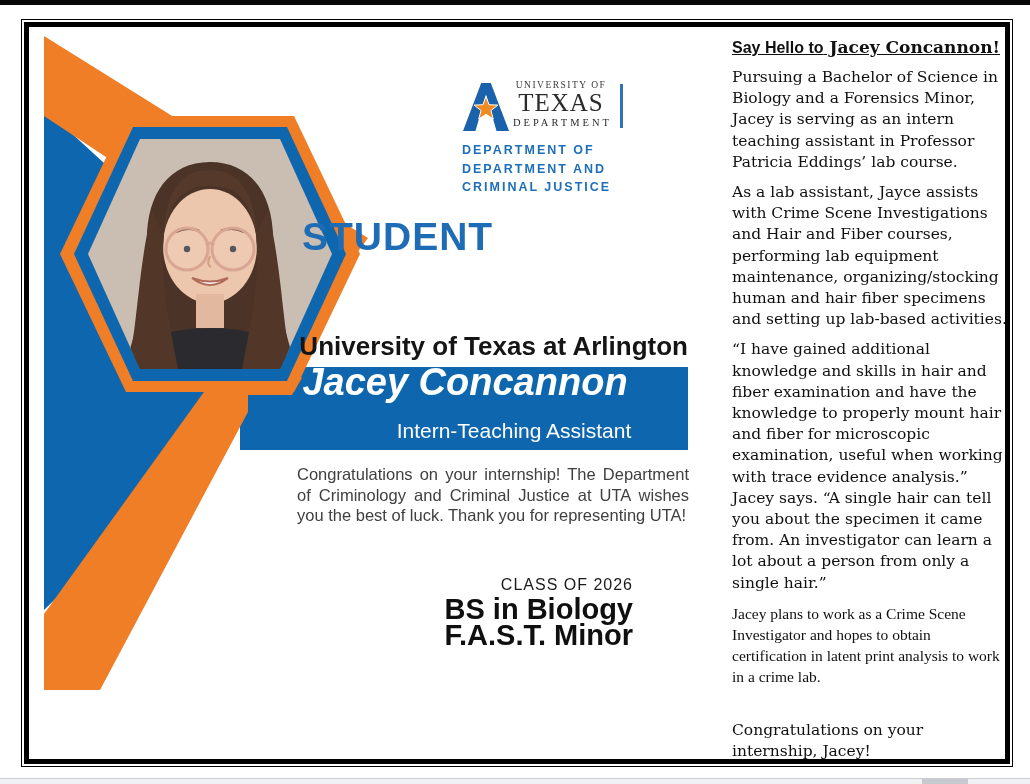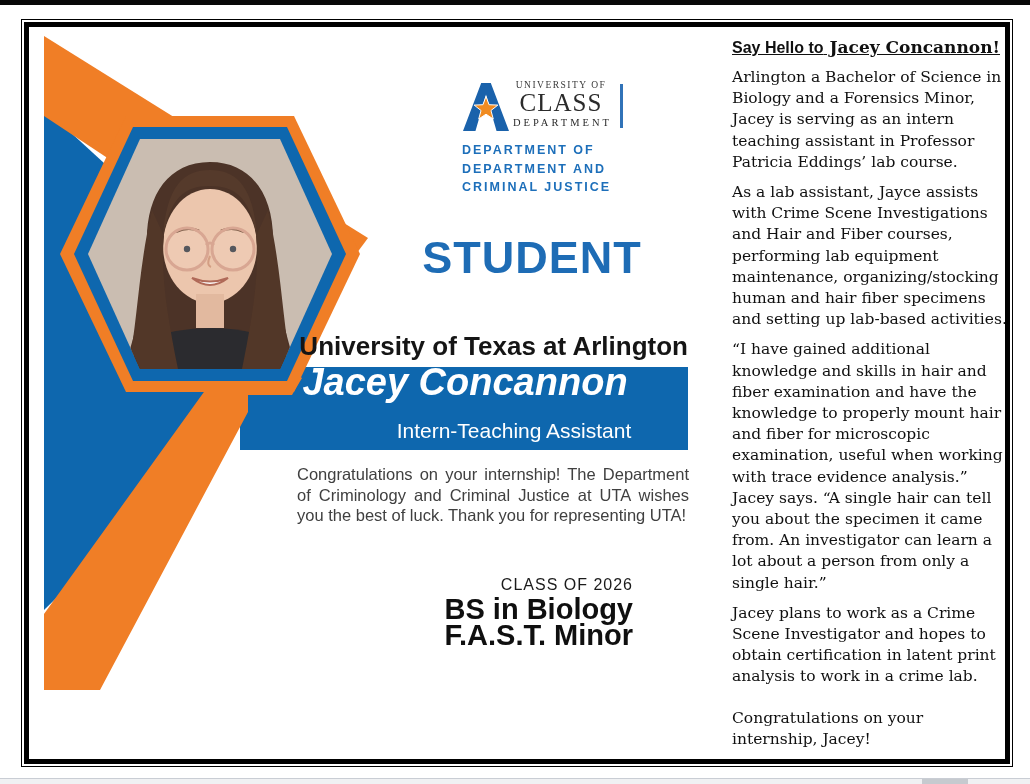--- a/index.html
+++ b/index.html
@@ -19,41 +19,41 @@
   .deco{left:0;top:0;width:1030px;height:784px;z-index:1;}
   
   .logo-a{left:463px;top:82px;z-index:2;}
   .logo-univ{left:513px;top:80px;width:96px;text-align:center;z-index:2;color:#2b2b2b;font-family:"Liberation Serif",serif;}
   .univ-small{font-size:9.5px;letter-spacing:1.5px;color:#3a3a3a;}
   .univ-main{font-size:25px;line-height:26px;letter-spacing:1px;}
   .univ-city{font-size:10.5px;letter-spacing:3px;margin-top:1px;}
   .logo-divider{left:620px;top:84px;width:3px;height:44px;background:#3173b8;z-index:2;}
   .dept{left:462px;top:141px;z-index:2;color:#1d6fba;font-weight:700;font-size:12.5px;line-height:18.5px;letter-spacing:2px;}
   
-  .headline{left:302px;top:210px;width:460px;text-align:center;z-index:2;
-    color:#1e6cb5;font-weight:700;font-size:45px;line-height:54px;letter-spacing:1px;margin-top:21px;}
+  .headline{left:302px;top:210px;width:460px;text-align:left;z-index:2;
+    color:#1e6cb5;font-weight:700;font-size:39px;line-height:54px;letter-spacing:1px;}
   .uni-name{right:342px;top:331px;z-index:2;color:#151515;font-weight:600;font-size:26px;white-space:nowrap;}
   
   .banner-name{left:255px;top:360px;width:420px;text-align:center;z-index:3;color:#fff;
     font-style:italic;font-weight:700;font-size:38px;line-height:44px;}
   .banner-role{left:349px;top:419px;width:330px;text-align:center;z-index:3;color:#fff;font-size:21px;}
   
   .congrats{left:297px;top:464px;width:392px;z-index:2;color:#404040;font-size:16.5px;line-height:20.5px;text-align:justify;}
   
   .creds{right:397px;top:576px;z-index:2;text-align:right;color:#0f0f0f;}
   .class-of{font-size:16px;letter-spacing:1px;color:#1b1b1b;margin-bottom:2px;}
   .degree{font-weight:700;font-size:29px;line-height:26px;}
   
   .article{left:732px;top:37px;width:276px;z-index:2;color:#101010;}
   .article-heading{margin-bottom:10px;text-decoration:underline;}
   .hp{font-family:"Liberation Sans",sans-serif;font-weight:700;font-size:16px;}
   .hn{font-family:"DejaVu Serif",serif;font-weight:700;font-size:17px;}
   .article p{margin:0 0 9px 0;font-family:"DejaVu Serif",serif;font-size:15.5px;line-height:21.2px;}
   .article p.gap-big{}
-  .article p.gap-med{margin-bottom:20px;}
+  .article p.gap-med{margin-bottom:32px;font-family:Liberation Serif, serif;}
 </style>
 </head>
 <body>
 
 <div class="abs top-bar"></div>
 <div class="abs scroll-track"></div>
 <div class="abs scroll-thumb"></div>
 
 <div class="abs frame-outer">
   <div class="frame-inner"></div>
@@ -100,21 +100,21 @@
     </g>
   </g>
 </svg>
 
 <svg class="abs logo-a" width="46" height="50" viewBox="0 0 48 50">
   <path d="M0,50 L19,0 L29,0 L48,50 L35,50 L24,12 L13,50 Z" fill="#1a62ab"></path>
   <polygon points="24,14 27.2,22.6 36.4,23 29.2,28.7 31.6,37.5 24,32.5 16.4,37.5 18.8,28.7 11.6,23 20.8,22.6" fill="#f08b21" stroke="#ffffff" stroke-width="1"></polygon>
 </svg>
 <div class="abs logo-univ">
   <div class="univ-small">UNIVERSITY OF</div>
-  <div class="univ-main">CLASS</div>
+  <div class="univ-main">TEXAS</div>
   <div class="univ-city">DEPARTMENT</div>
 </div>
 <div class="abs logo-divider"></div>
 <div class="abs dept">
   <div>DEPARTMENT OF</div>
   <div>DEPARTMENT AND</div>
   <div>CRIMINAL JUSTICE</div>
 </div>
 
 <div class="abs headline">
@@ -130,18 +130,18 @@
 <div class="abs creds">
   <div class="class-of">CLASS OF 2026</div>
   <div class="degree">BS in Biology</div>
   <div class="degree">F.A.S.T. Minor</div>
 </div>
 
 <div class="abs article">
   <div class="article-heading">
     <span class="hp">Say Hello to</span><span class="hn"> Jacey Concannon!</span>
   </div>
-  <p>Arlington a Bachelor of Science in Biology and a Forensics Minor, Jacey is serving as an intern teaching assistant in Professor Patricia Eddings’ lab course.</p>
+  <p>Pursuing a Bachelor of Science in Biology and a Forensics Minor, Jacey is serving as an intern teaching assistant in Professor Patricia Eddings’ lab course.</p>
   <p>As a lab assistant, Jayce assists with Crime Scene Investigations and Hair and Fiber courses, performing lab equipment maintenance, organizing/stocking human and hair fiber specimens and setting up lab-based activities.</p>
   <p class="gap-big">“I have gained additional knowledge and skills in hair and fiber examination and have the knowledge to properly mount hair and fiber for microscopic examination, useful when working with trace evidence analysis.” Jacey says.  “A single hair can tell you about the specimen it came from. An investigator can learn a lot about a person from only a single hair.”</p>
   <p class="gap-med">Jacey plans to work as a Crime Scene Investigator and hopes to obtain certification in latent print analysis to work in a crime lab.</p>
   <p>Congratulations on your internship, Jacey!</p>
 </div>
 
 </body></html>

